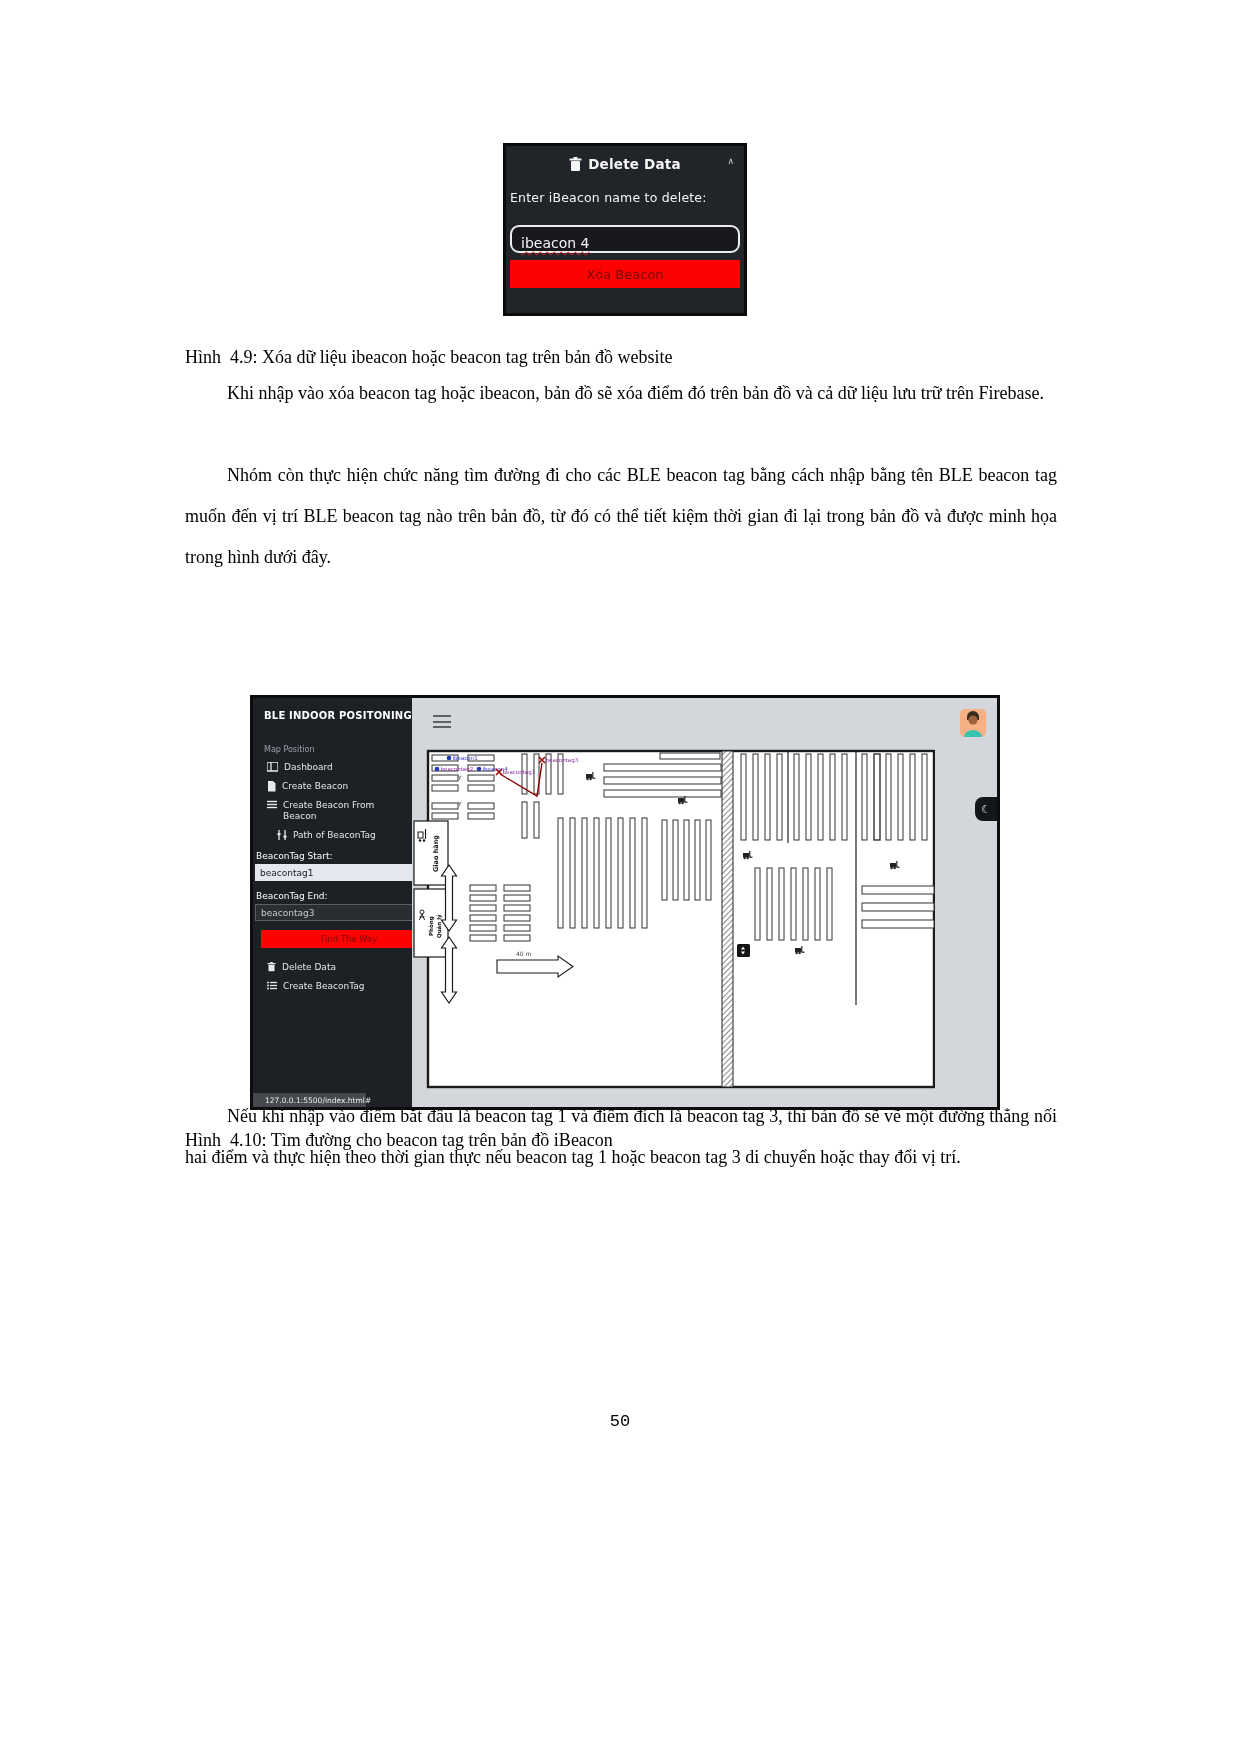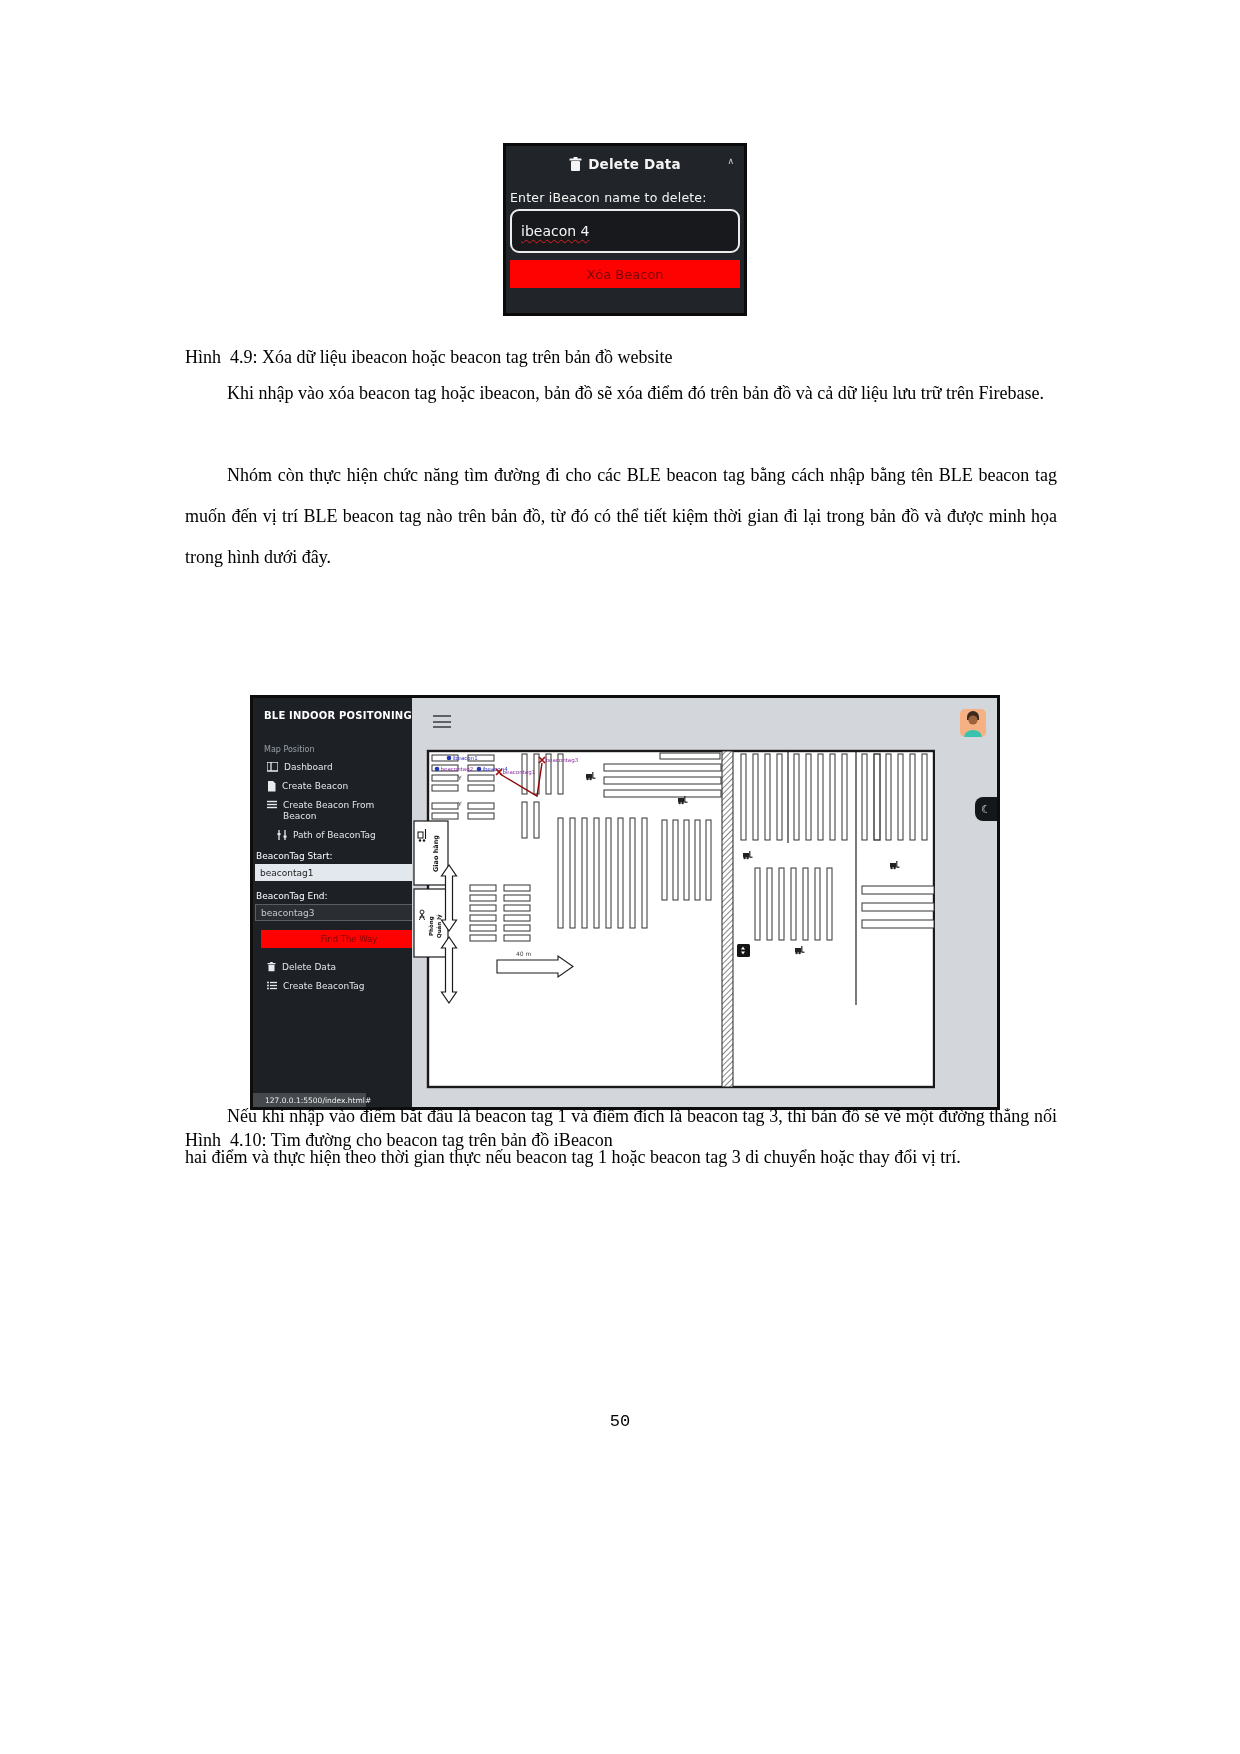--- a/index.html
+++ b/index.html
@@ -12,23 +12,23 @@
   .caption { text-align:left; white-space:pre-wrap; }
   .page-num { position:absolute; top:1412px; left:0; width:100%; text-align:center; font-size:17px;font-family:Liberation Mono, monospace; }
 
   
   .dialog { position:absolute; left:503px; top:143px; width:244px; height:173px;
             background:#212529; border:3px solid #0b0b0b;
             font-family:"DejaVu Sans", sans-serif; color:#f5f5f5; }
   .dlg-head { position:relative; height:36px; display:flex; align-items:center; justify-content:center; gap:6px; }
   .dlg-title { font-size:13.5px; font-weight:600; letter-spacing:.2px; }
   .dlg-chev { position:absolute; right:10px; top:10px; font-size:9px; color:#cfd2d6; }
-  .dlg-label { font-size:12.5px; padding:8px 4px 4px 4px; letter-spacing:.2px; }
-  .dlg-input { margin:0 4px; height:44px; background:#17191c; border:2px solid #ececec; border-radius:9px;
-               display:flex; align-items:center; padding-left:9px; }
+  .dlg-label { font-size:12.5px; padding:8px 4px 20px 4px; letter-spacing:.2px; }
+  .dlg-input { margin:0 4px; height:28px; background:#17191c; border:2px solid #ececec; border-radius:9px;
+               display:flex; align-items:flex-end; padding-left:9px; }
   .dlg-input span { font-size:14px; text-decoration:underline wavy #e02020 1px; text-underline-offset:3px; }
   .dlg-btn { margin:7px 4px 0 4px; height:28px; background:#fe0202; color:#7e0606; font-size:13px;
              display:flex; align-items:center; justify-content:center; }
 
   
   .app { position:absolute; left:250px; top:695px; width:750px; height:415px;
          border:3px solid #0d0d0d; background:#d3d6db; font-family:"DejaVu Sans", sans-serif; }
   .app-inner { position:relative; width:744px; height:409px; overflow:hidden; }
 
   .sidebar { position:absolute; left:0; top:0; width:192px; height:409px; background:#1d2126; color:#e8eaec; }

